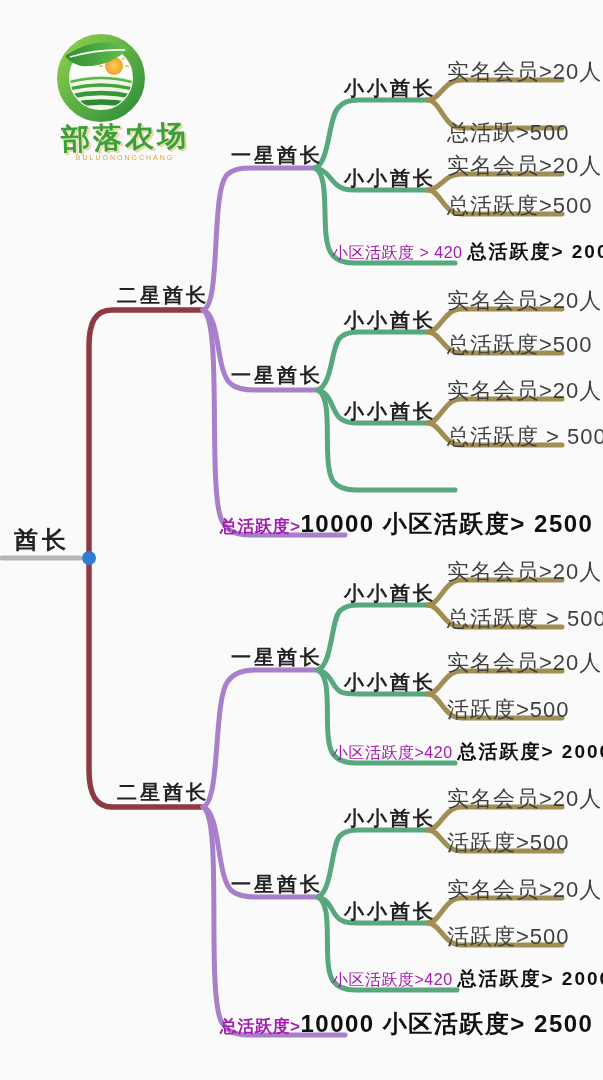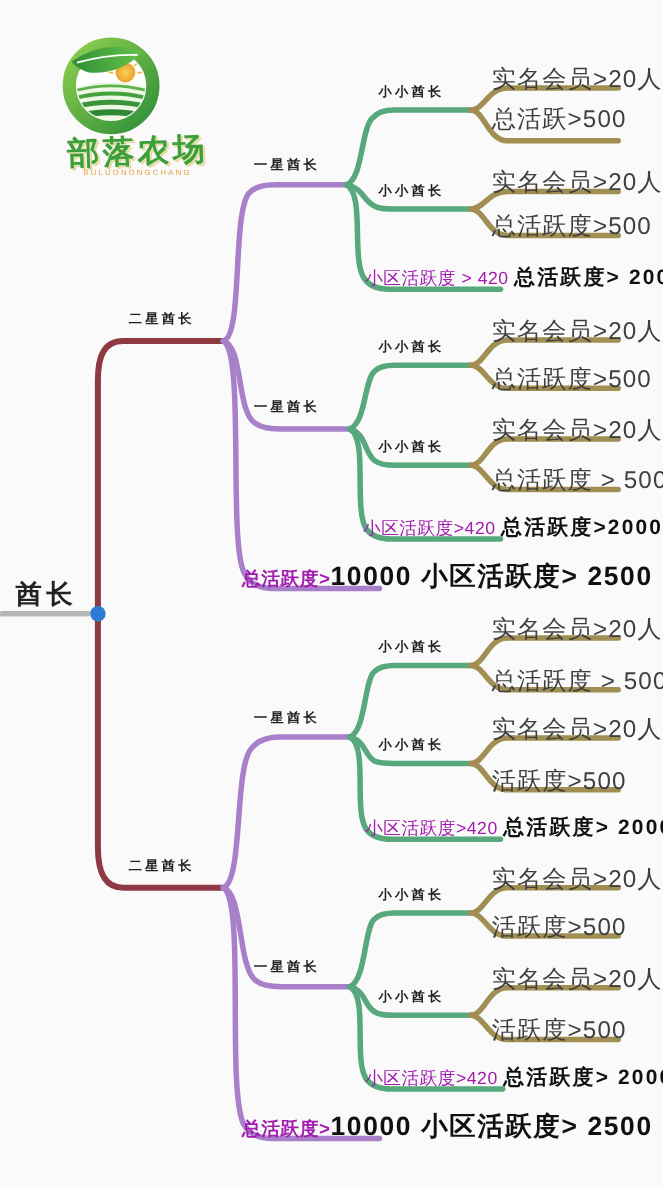--- a/index.html
+++ b/index.html
@@ -13,21 +13,21 @@
   .canvas{position:relative;width:603px;height:1080px;background:var(--bg);overflow:hidden;margin:0 auto;}
   svg.wires{position:absolute;left:0;top:0;}
   svg.wires path{fill:none;stroke-linecap:round;stroke-linejoin:round;}
   path.red{stroke:var(--branch_red);stroke-width:5.5;}
   path.purple{stroke:var(--branch_purple);stroke-width:5;}
   path.green{stroke:var(--branch_green);stroke-width:5;}
   path.olive{stroke:var(--branch_olive);stroke-width:5;}
   path.gray{stroke:var(--root_line_gray);stroke-width:5;}
   .node{position:absolute;font-weight:bold;color:var(--text_dark);white-space:nowrap;}
   .lvl-root{font-size:24px;letter-spacing:4px;text-align:right;}
-  .lvl2,.lvl3,.lvl4{font-size:12px;letter-spacing:3px;}
+  .lvl2,.lvl3,.lvl4{font-size:20px;letter-spacing:3px;}
   .leaf{position:absolute;font-size:22px;color:var(--leaf_text);letter-spacing:1px;white-space:nowrap;}
   .summary{position:absolute;white-space:nowrap;}
   .summary .pre{font-size:16px;color:#a21caf;letter-spacing:0.5px;}
   .summary .b{font-size:19px;font-weight:bold;color:#101010;letter-spacing:2px;}
   .summary.big .pre{font-size:17px;font-weight:bold;}
   .summary.big .b{font-size:24px;letter-spacing:1.5px;}
   .logo{position:absolute;left:35px;top:26px;width:180px;height:180px;}
   .logo-title{position:absolute;left:6px;top:92px;width:168px;text-align:center;font-size:29px;
     font-weight:bold;color:var(--logo_green);letter-spacing:3px;transform:rotate(-2deg);
     text-shadow:1px 1px 0 #d9e8a9, 2px 2px 0 rgba(226,161,60,.45);}
@@ -144,42 +144,39 @@
   <div class="node lvl4" style="left:344px;top:75px">小小酋长</div>
   <div class="node lvl4" style="left:344px;top:165px">小小酋长</div>
   <div class="node lvl4" style="left:344px;top:307px">小小酋长</div>
   <div class="node lvl4" style="left:344px;top:398px">小小酋长</div>
   <div class="node lvl4" style="left:344px;top:580px">小小酋长</div>
   <div class="node lvl4" style="left:344px;top:669px">小小酋长</div>
   <div class="node lvl4" style="left:344px;top:805px">小小酋长</div>
   <div class="node lvl4" style="left:344px;top:898px">小小酋长</div>
 
   <div class="leaf" style="left:447px;top:57px">实名会员&gt;20人</div>
-  <div class="leaf" style="left:447px;top:93px">总活跃&gt;500</div>
+  <div class="leaf" style="left:447px;top:118px">总活跃&gt;500</div>
   <div class="leaf" style="left:447px;top:151px">实名会员&gt;20人</div>
   <div class="leaf" style="left:447px;top:191px">总活跃度&gt;500</div>
   <div class="leaf" style="left:447px;top:286px">实名会员&gt;20人</div>
   <div class="leaf" style="left:447px;top:330px">总活跃度&gt;500</div>
   <div class="leaf" style="left:447px;top:376px">实名会员&gt;20人</div>
   <div class="leaf" style="left:447px;top:422px">总活跃度 &gt; 500</div>
   <div class="leaf" style="left:447px;top:557px">实名会员&gt;20人</div>
   <div class="leaf" style="left:447px;top:604px">总活跃度 &gt; 500</div>
   <div class="leaf" style="left:447px;top:648px">实名会员&gt;20人</div>
   <div class="leaf" style="left:447px;top:695px">活跃度&gt;500</div>
   <div class="leaf" style="left:447px;top:784px">实名会员&gt;20人</div>
   <div class="leaf" style="left:447px;top:828px">活跃度&gt;500</div>
   <div class="leaf" style="left:447px;top:875px">实名会员&gt;20人</div>
   <div class="leaf" style="left:447px;top:922px">活跃度&gt;500</div>
 
   <div class="summary" style="left:332px;top:239px">
     <span class="pre">小区活跃度 &gt; 420 </span><span class="b">总活跃度&gt; 2000</span>
   </div>
-  <div class="summary" style="left:330px;top:466px">
-    <span class="pre">小区活跃度&gt;420 </span><span class="b">总活跃度&gt;2000</span>
-  </div>
   <div class="summary" style="left:332px;top:739px">
     <span class="pre">小区活跃度&gt;420 </span><span class="b">总活跃度&gt; 2000</span>
   </div>
   <div class="summary" style="left:332px;top:966px">
     <span class="pre">小区活跃度&gt;420 </span><span class="b">总活跃度&gt; 2000</span>
   </div>
 
   <div class="summary big" style="left:220px;top:508px">
     <span class="pre">总活跃度&gt;</span><span class="b">10000 小区活跃度&gt; 2500</span>
   </div>

